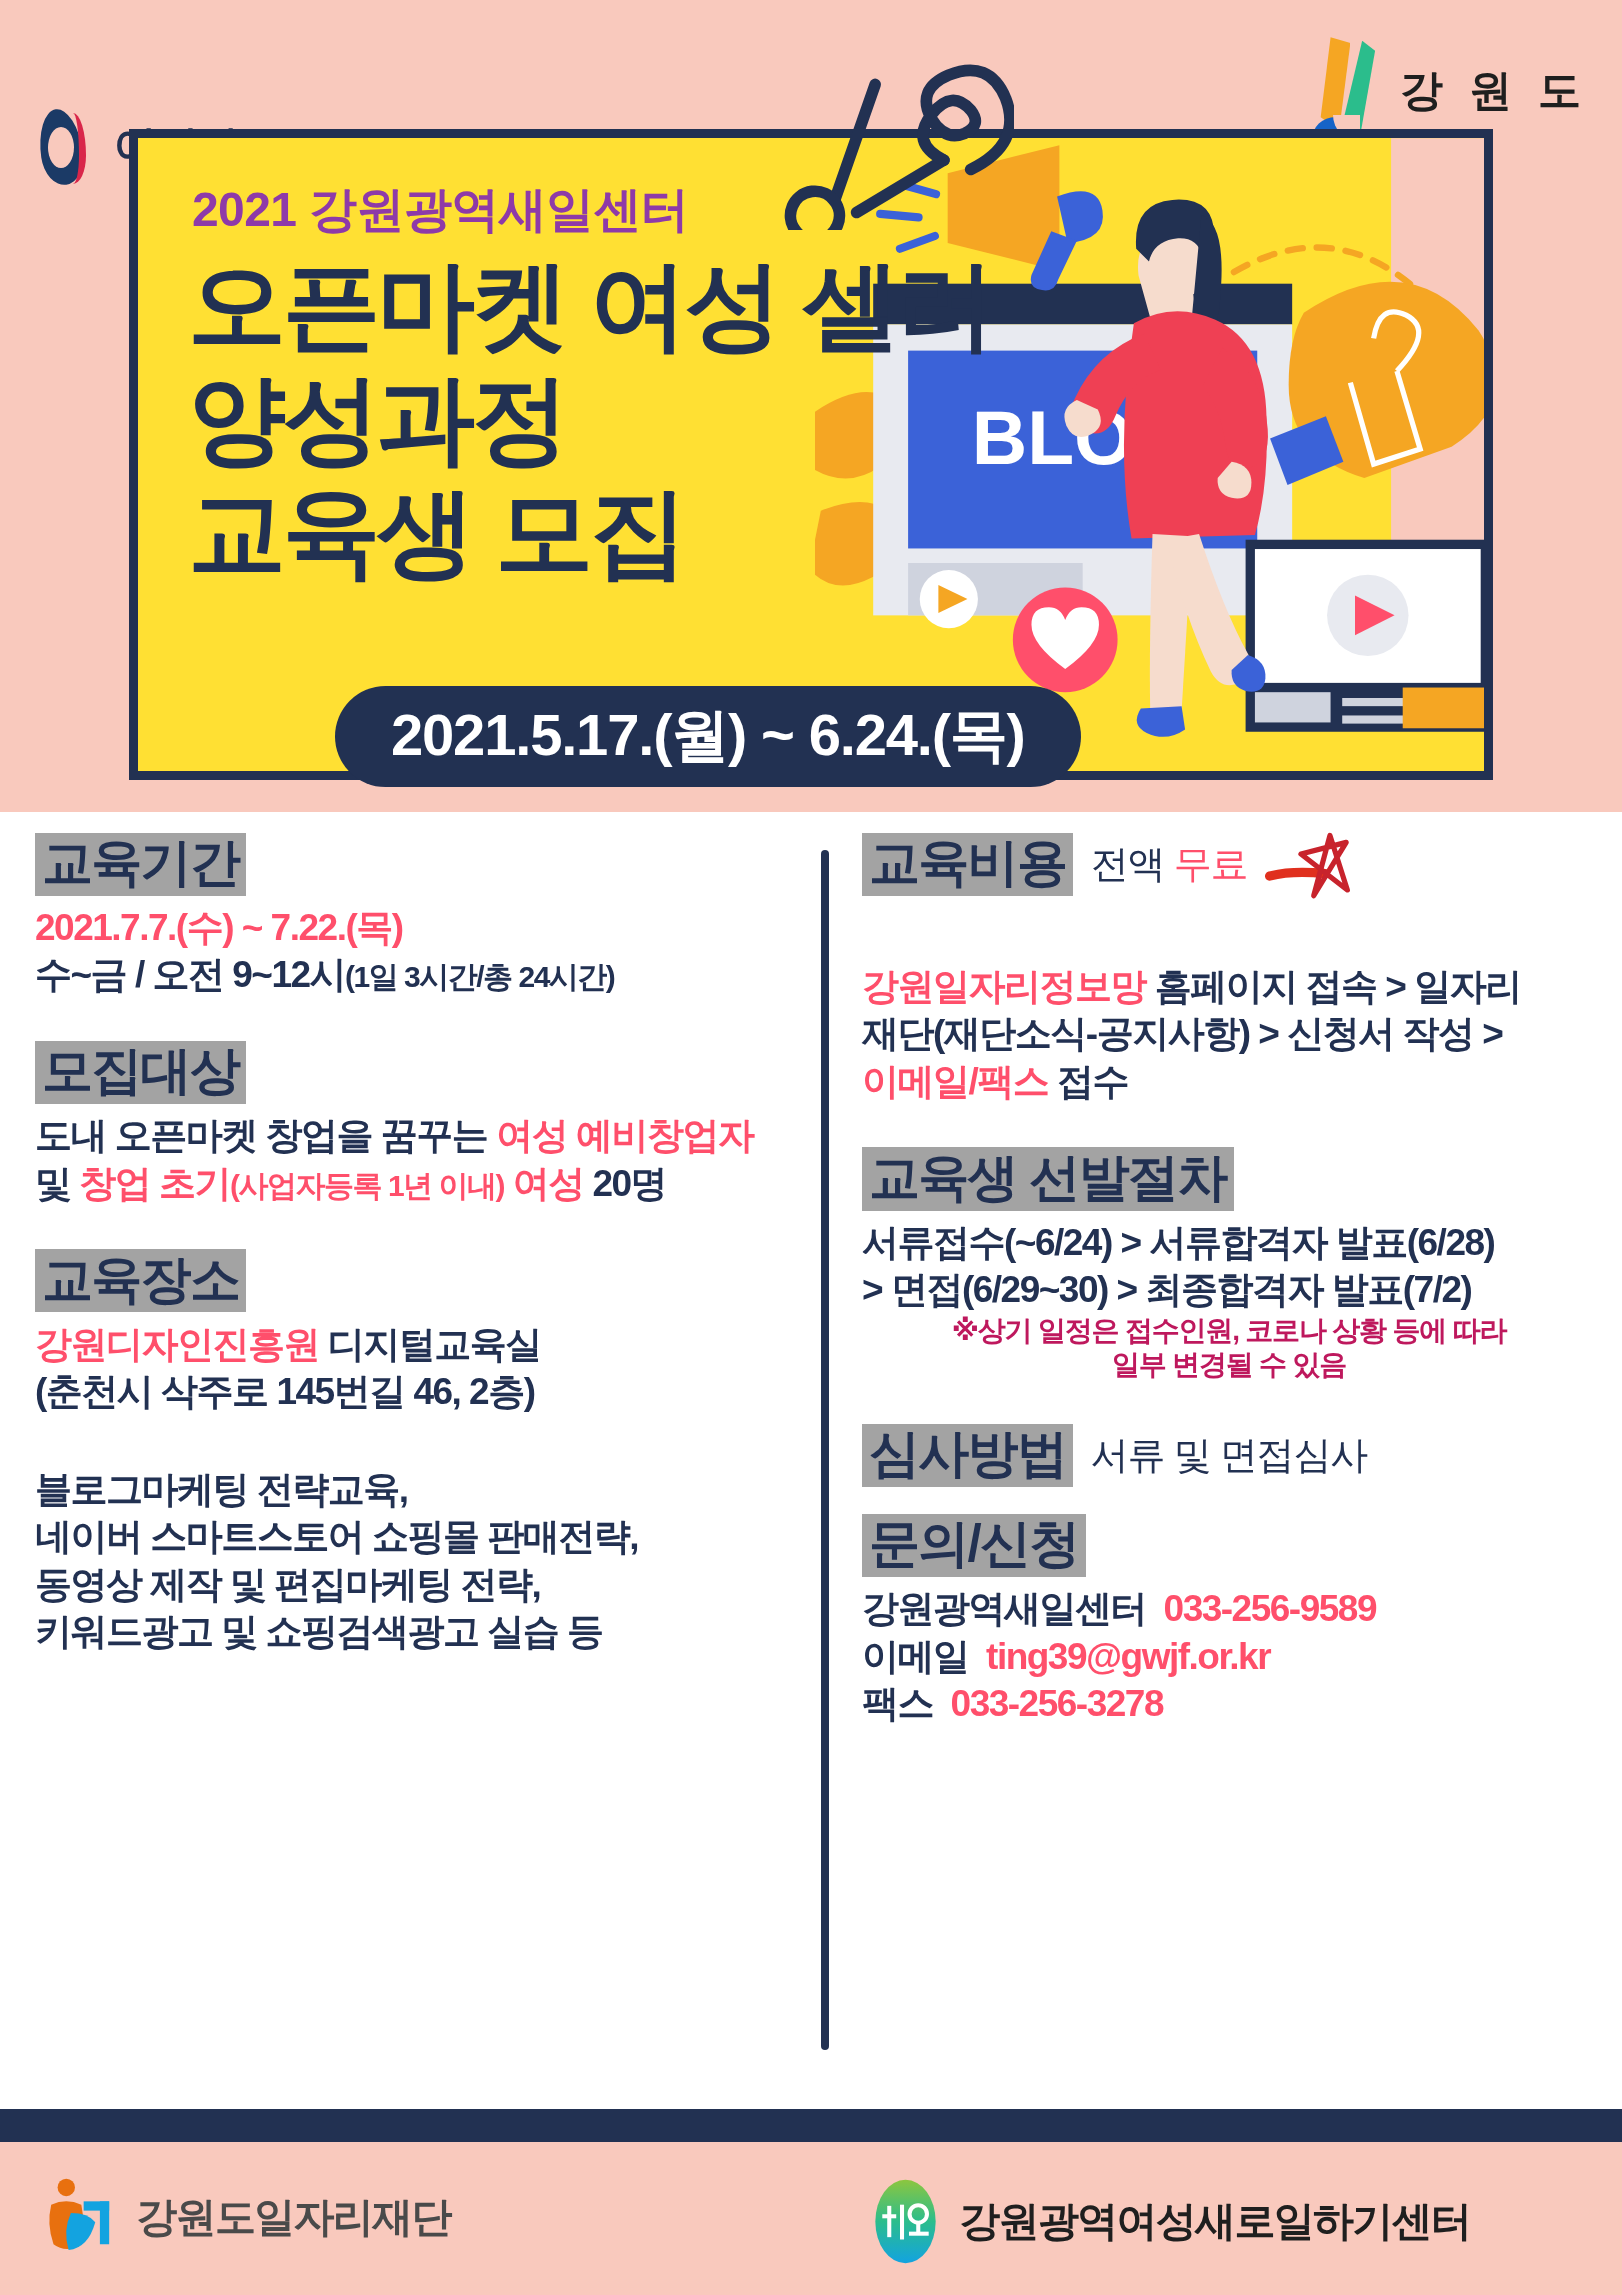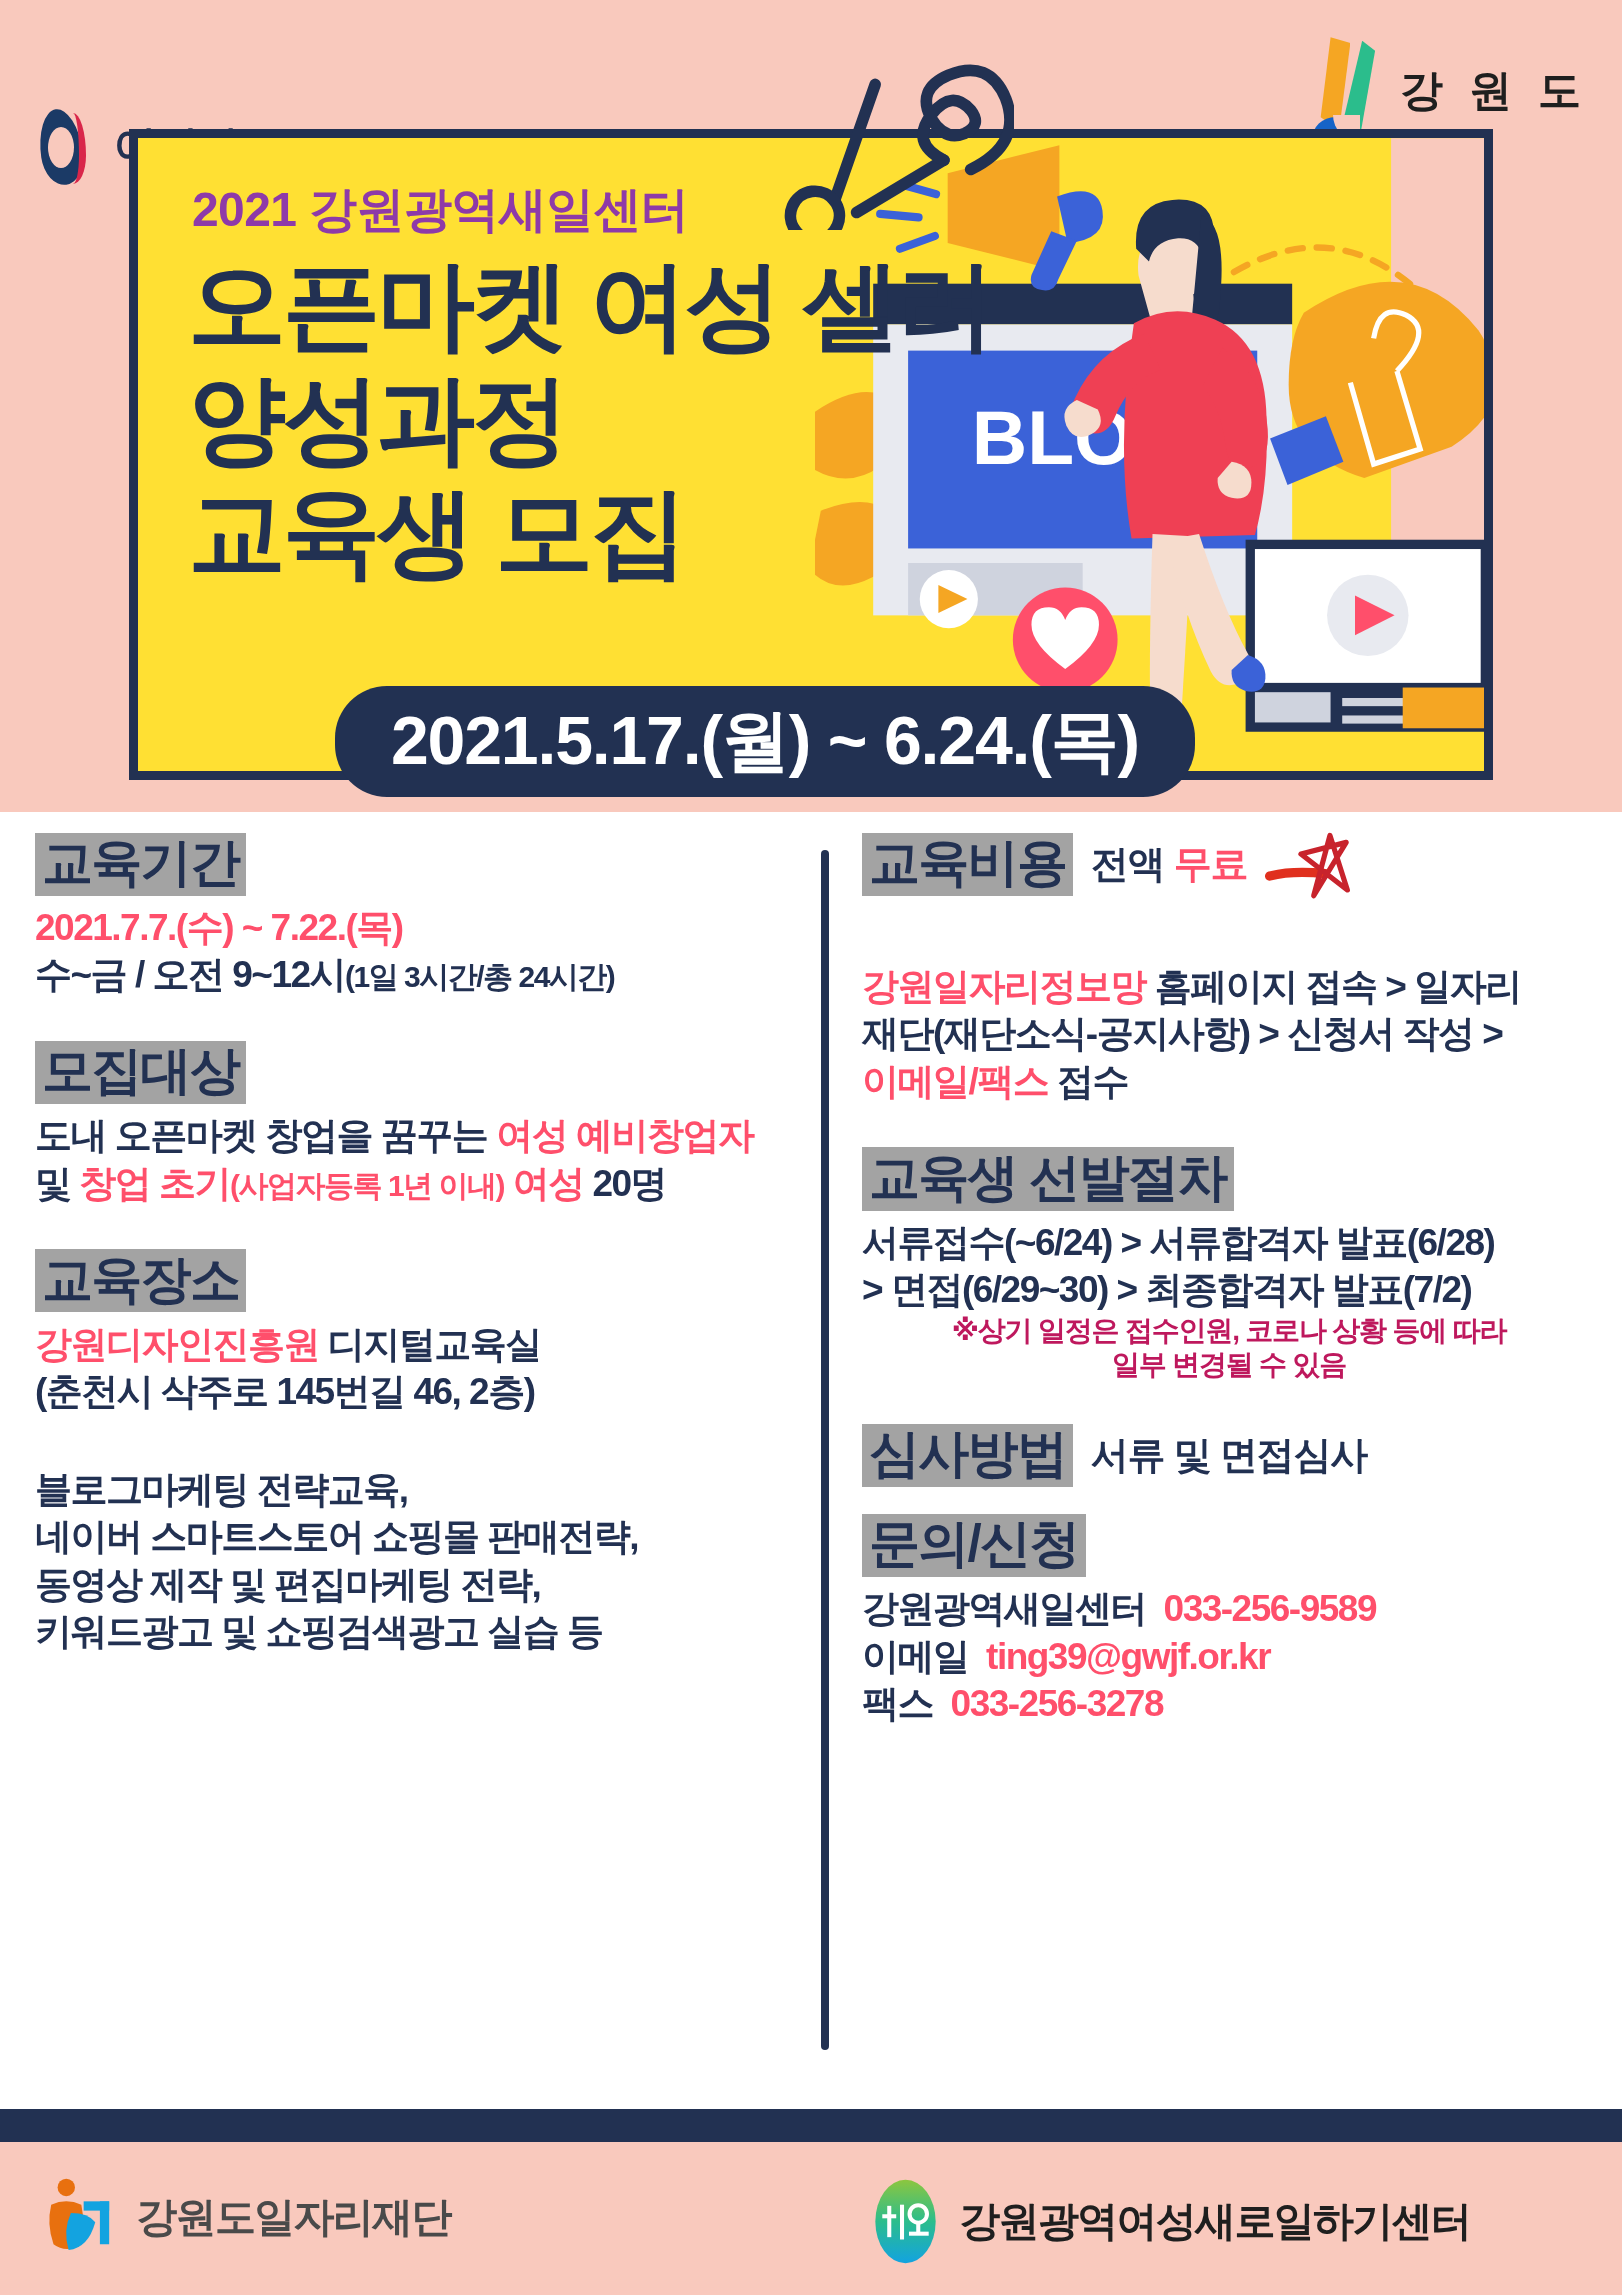--- a/index.html
+++ b/index.html
@@ -105,21 +105,21 @@
   }
 
   
   .date-pill{
     position:absolute;left:335px;top:686px;
     padding:20px 56px 23px;
     background:#223152;border-radius:52px;
     z-index:30;
   }
   .date-pill .d{
-    font-size:68px;font-weight:700;color:#ffffff;letter-spacing:-1.2px;
+    font-size:58px;font-weight:700;color:#ffffff;letter-spacing:-1.2px;
     white-space:nowrap;line-height:1;
   }
 
   
   .body-wrap{
     position:absolute;left:0;top:815px;width:1623px;height:1294px;
     background:#ffffff;
   }
   .divider{
     position:absolute;left:821px;top:35px;width:8.2px;height:1200px;
@@ -130,21 +130,21 @@
 
   .sec{margin-bottom:9.3px;}
   .sec-head{display:flex;align-items:center;gap:17.5px;flex-wrap:nowrap;}
   .hl{
     display:inline-block;
     background:#a3a3a3;
     font-size:51px;font-weight:700;color:#223152;letter-spacing:-1.7px;
     padding:2.3px 7px 5.8px;line-height:1.08;white-space:nowrap;
   }
   .head-note{
-    font-size:38px;font-weight:700;color:#223152;letter-spacing:-1.2px;
+    font-size:38px;font-weight:400;color:#223152;letter-spacing:-1.2px;
     white-space:nowrap;
   }
   .head-note .red{color:#ff4f6b;}
   .body-line{
     font-size:37px;font-weight:600;color:#223152;letter-spacing:-1.5px;
     line-height:1.28;white-space:nowrap;
   }
   .red{color:#ff4f6b;}
   .sm{font-size:30px;}
   .note{

